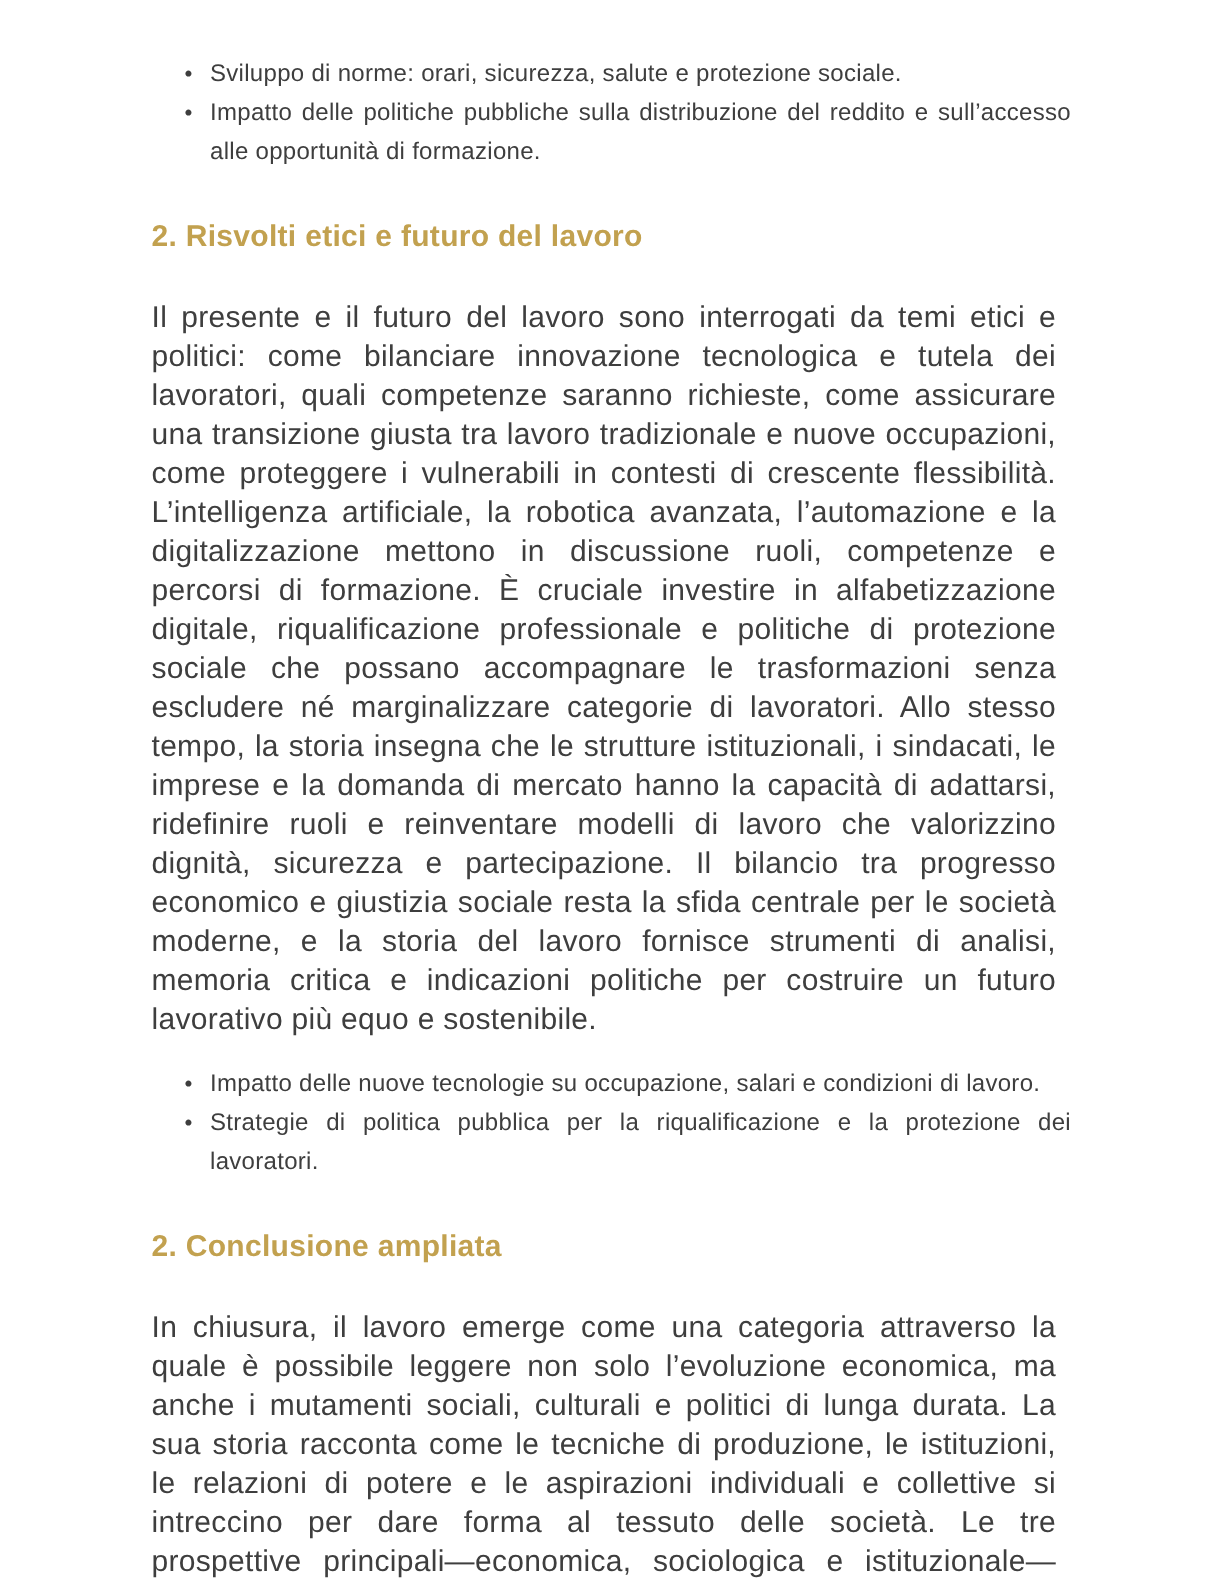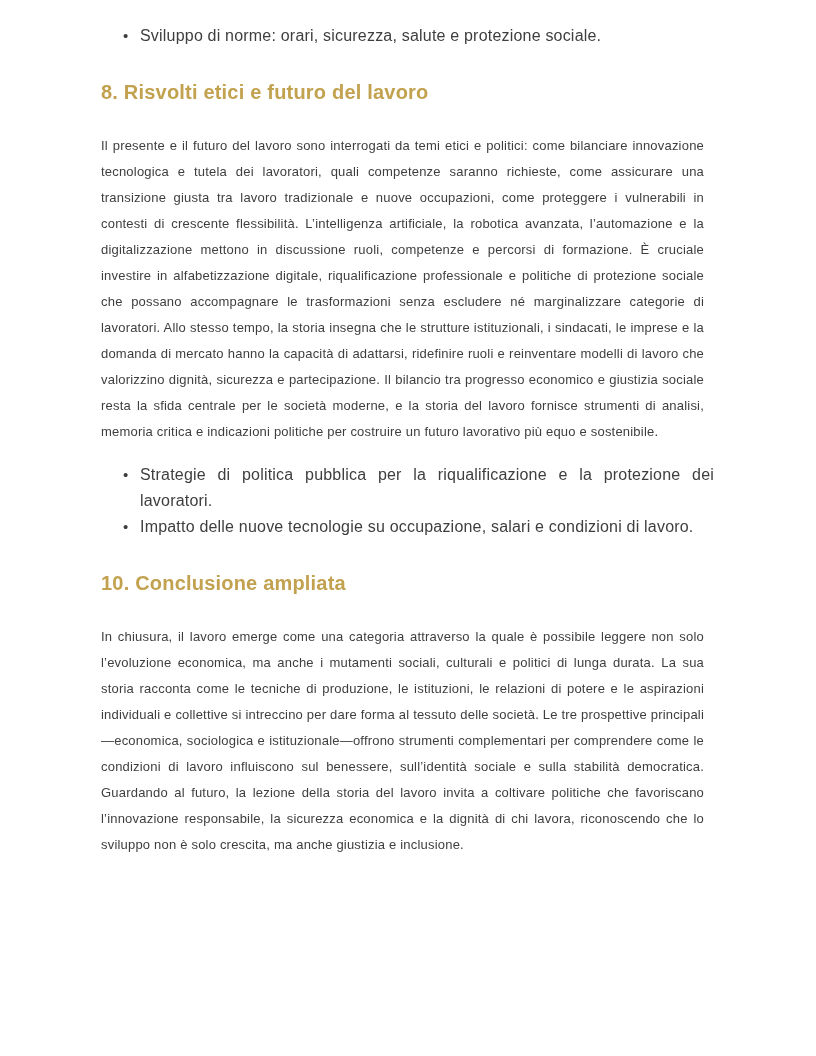--- a/index.html
+++ b/index.html
@@ -12,27 +12,27 @@
   html, body {
     margin: 0;
     padding: 0;
     background: var(--page-bg);
   }
   .page {
     width: 680px;
     height: 1056px;
     margin: 0 auto;
     background: var(--page-bg);
-    padding: 23px 34px 30px 33px;
+    padding: 37px 34px 30px 33px;
     font-family: "Liberation Sans", "DejaVu Sans", sans-serif;
     color: var(--text-color);
     overflow: hidden;
   }
   p.body-text {
-    font-size: 13px;
+    font-size: 20px;
     line-height: 26px;
     letter-spacing: 0.2px;
     text-align: justify;
     margin: 0 10px 17px 0;
     color: var(--text-color);
   }
   p.body-text:last-child { margin-bottom: 0; }
   h2.section-heading {
     font-size: 20px;
     line-height: 28px;
@@ -63,28 +63,29 @@
     color: var(--text-color);
   }
 </style>
 </head>
 <body>
 
 <div class="page">
 
   <ul class="bullet-list">
     <li>Sviluppo di norme: orari, sicurezza, salute e protezione sociale.</li>
+    <li>Impatto delle politiche pubbliche sulla distribuzione del reddito e sull’accesso alle opportunità di formazione.</li>
   </ul>
 
-  <h2 class="section-heading">8. Risvolti etici e futuro del lavoro</h2>
+  <h2 class="section-heading">2. Risvolti etici e futuro del lavoro</h2>
 
   <p class="body-text">Il presente e il futuro del lavoro sono interrogati da temi etici e politici: come bilanciare innovazione tecnologica e tutela dei lavoratori, quali competenze saranno richieste, come assicurare una transizione giusta tra lavoro tradizionale e nuove occupazioni, come proteggere i vulnerabili in contesti di crescente flessibilità. L’intelligenza artificiale, la robotica avanzata, l’automazione e la digitalizzazione mettono in discussione ruoli, competenze e percorsi di formazione. È cruciale investire in alfabetizzazione digitale, riqualificazione professionale e politiche di protezione sociale che possano accompagnare le trasformazioni senza escludere né marginalizzare categorie di lavoratori. Allo stesso tempo, la storia insegna che le strutture istituzionali, i sindacati, le imprese e la domanda di mercato hanno la capacità di adattarsi, ridefinire ruoli e reinventare modelli di lavoro che valorizzino dignità, sicurezza e partecipazione. Il bilancio tra progresso economico e giustizia sociale resta la sfida centrale per le società moderne, e la storia del lavoro fornisce strumenti di analisi, memoria critica e indicazioni politiche per costruire un futuro lavorativo più equo e sostenibile.</p>
 
   <ul class="bullet-list">
+    <li>Impatto delle nuove tecnologie su occupazione, salari e condizioni di lavoro.</li>
     <li>Strategie di politica pubblica per la riqualificazione e la protezione dei lavoratori.</li>
-    <li>Impatto delle nuove tecnologie su occupazione, salari e condizioni di lavoro.</li>
   </ul>
 
-  <h2 class="section-heading">10. Conclusione ampliata</h2>
+  <h2 class="section-heading">2. Conclusione ampliata</h2>
 
   <p class="body-text">In chiusura, il lavoro emerge come una categoria attraverso la quale è possibile leggere non solo l’evoluzione economica, ma anche i mutamenti sociali, culturali e politici di lunga durata. La sua storia racconta come le tecniche di produzione, le istituzioni, le relazioni di potere e le aspirazioni individuali e collettive si intreccino per dare forma al tessuto delle società. Le tre prospettive principali—economica, sociologica e istituzionale—offrono strumenti complementari per comprendere come le condizioni di lavoro influiscono sul benessere, sull’identità sociale e sulla stabilità democratica. Guardando al futuro, la lezione della storia del lavoro invita a coltivare politiche che favoriscano l’innovazione responsabile, la sicurezza economica e la dignità di chi lavora, riconoscendo che lo sviluppo non è solo crescita, ma anche giustizia e inclusione.</p>
 
 </div>
 
 </body></html>

